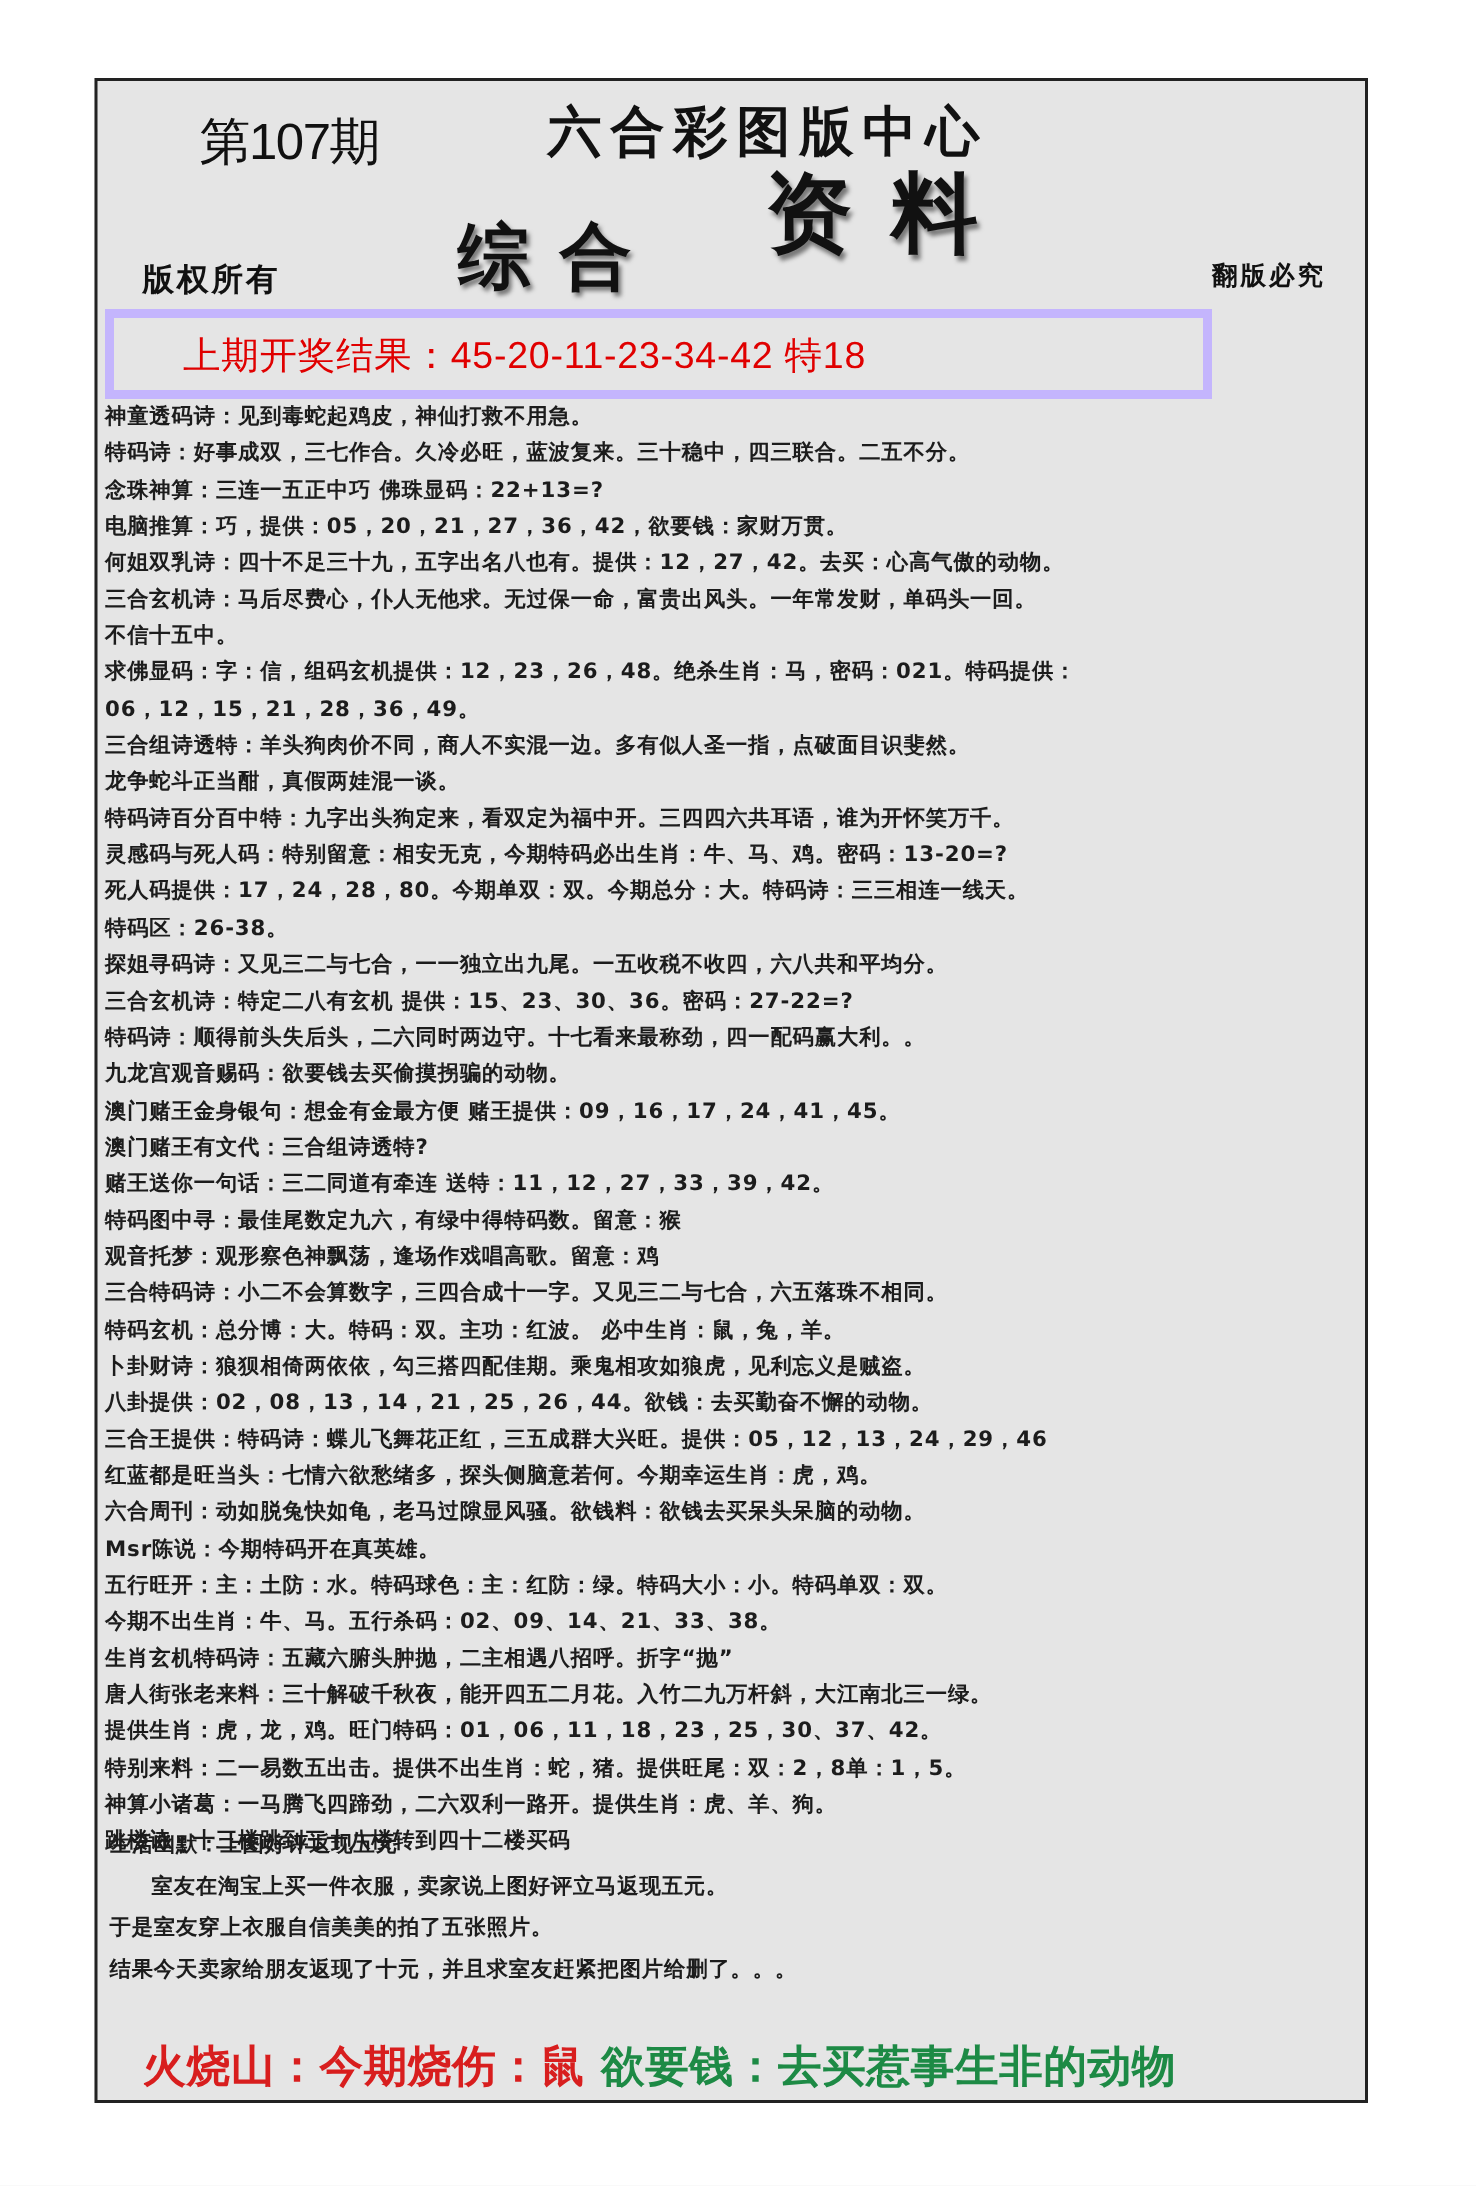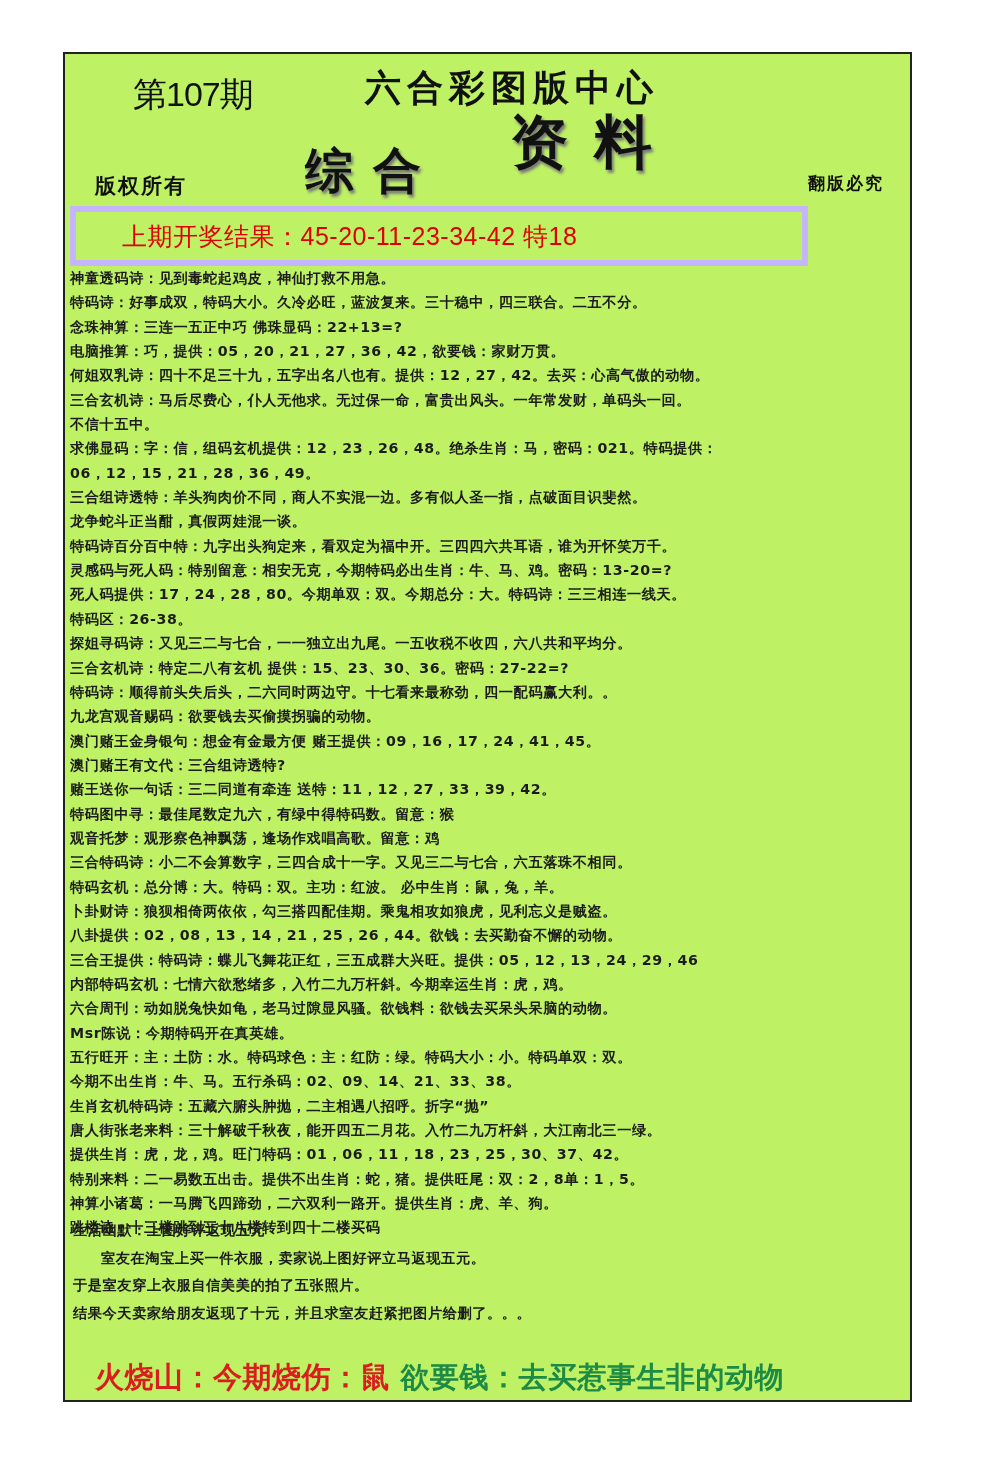--- a/index.html
+++ b/index.html
@@ -1,19 +1,19 @@
 <!DOCTYPE html>
 <html><head>
 <meta charset="utf-8">
 <style>
   html, body { margin: 0; padding: 0; background: #ffffff; }
   body { width: 984px; height: 1457px; position: relative; overflow: hidden;
          font-family: "DejaVu Sans", sans-serif; color: #1a1a1a; }
   .frame { position: absolute; left: 63px; top: 52px; width: 849px; height: 1350px;
-           border: 2px solid #222; box-sizing: border-box; background: #bef264; }
+           border: 2px solid #222; box-sizing: border-box; background: #e5e5e5; }
   .issue { position: absolute; left: 68px; top: 18px; font-family: "Liberation Sans", sans-serif;
            font-size: 34px; color: #111; letter-spacing: -1px; }
   .center-title { position: absolute; left: 300px; top: 10px; font-family: "DejaVu Serif", serif;
            font-size: 36px; font-weight: bold; letter-spacing: 6px; color: #111; }
   .big-title-a { position: absolute; left: 240px; top: 85px; font-family: "DejaVu Serif", serif;
            font-size: 48px; font-weight: bold; color: #111; letter-spacing: 20px;
            text-shadow: 2px 3px 3px #777; }
   .big-title-b { position: absolute; left: 445px; top: 50px; font-family: "DejaVu Serif", serif;
            font-size: 58px; font-weight: bold; color: #111; letter-spacing: 26px;
            text-shadow: 2px 3px 3px #777; }
@@ -46,21 +46,21 @@
   <div class="big-title-b">资料</div>
   <div class="copy-left">版权所有</div>
   <div class="copy-right">翻版必究</div>
 
   <div class="result-box">
     <div class="result-text"><span>上期开奖结果：</span><span>45-20-11-23-34-42</span> <span>特18</span></div>
   </div>
 
   <div class="lines" id="lines">
       <div class="line">神童透码诗：见到毒蛇起鸡皮，神仙打救不用急。</div>
-      <div class="line">特码诗：好事成双，特码大小。久冷必旺，蓝波复来。三十稳中，四三联合。二五不分。</div>
+      <div class="line">特码诗：好事成双，三七作合。久冷必旺，蓝波复来。三十稳中，四三联合。二五不分。</div>
       <div class="line">念珠神算：三连一五正中巧 佛珠显码：22+13=?</div>
       <div class="line">电脑推算：巧，提供：05，20，21，27，36，42，欲要钱：家财万贯。</div>
       <div class="line">何姐双乳诗：四十不足三十九，五字出名八也有。提供：12，27，42。去买：心高气傲的动物。</div>
       <div class="line">三合玄机诗：马后尽费心，仆人无他求。无过保一命，富贵出风头。一年常发财，单码头一回。</div>
       <div class="line">不信十五中。</div>
       <div class="line">求佛显码：字：信，组码玄机提供：12，23，26，48。绝杀生肖：马，密码：021。特码提供：</div>
       <div class="line">06，12，15，21，28，36，49。</div>
       <div class="line">三合组诗透特：羊头狗肉价不同，商人不实混一边。多有似人圣一指，点破面目识斐然。</div>
       <div class="line">龙争蛇斗正当酣，真假两娃混一谈。</div>
       <div class="line">特码诗百分百中特：九字出头狗定来，看双定为福中开。三四四六共耳语，谁为开怀笑万千。</div>
@@ -74,21 +74,21 @@
       <div class="line">澳门赌王金身银句：想金有金最方便 赌王提供：09，16，17，24，41，45。</div>
       <div class="line">澳门赌王有文代：三合组诗透特?</div>
       <div class="line">赌王送你一句话：三二同道有牵连 送特：11，12，27，33，39，42。</div>
       <div class="line">特码图中寻：最佳尾数定九六，有绿中得特码数。留意：猴</div>
       <div class="line">观音托梦：观形察色神飘荡，逢场作戏唱高歌。留意：鸡</div>
       <div class="line">三合特码诗：小二不会算数字，三四合成十一字。又见三二与七合，六五落珠不相同。</div>
       <div class="line">特码玄机：总分博：大。特码：双。主功：红波。 必中生肖：鼠，兔，羊。</div>
       <div class="line">卜卦财诗：狼狈相倚两依依，勾三搭四配佳期。乘鬼相攻如狼虎，见利忘义是贼盗。</div>
       <div class="line">八卦提供：02，08，13，14，21，25，26，44。欲钱：去买勤奋不懈的动物。</div>
       <div class="line">三合王提供：特码诗：蝶儿飞舞花正红，三五成群大兴旺。提供：05，12，13，24，29，46</div>
-      <div class="line">内部特码玄机：七情六欲愁绪多，入竹二九万杆斜。今期幸运生肖：虎，鸡。</div>
+      <div class="line">红蓝都是旺当头：七情六欲愁绪多，探头侧脑意若何。今期幸运生肖：虎，鸡。</div>
       <div class="line">六合周刊：动如脱兔快如龟，老马过隙显风骚。欲钱料：欲钱去买呆头呆脑的动物。</div>
       <div class="line">Msr陈说：今期特码开在真英雄。</div>
       <div class="line">五行旺开：主：土防：水。特码球色：主：红防：绿。特码大小：小。特码单双：双。</div>
       <div class="line">今期不出生肖：牛、马。五行杀码：02、09、14、21、33、38。</div>
       <div class="line">生肖玄机特码诗：五藏六腑头肿抛，二主相遇八招呼。折字“抛”</div>
       <div class="line">唐人街张老来料：三十解破千秋夜，能开四五二月花。入竹二九万杆斜，大江南北三一绿。</div>
       <div class="line">提供生肖：虎，龙，鸡。旺门特码：01，06，11，18，23，25，30、37、42。</div>
       <div class="line">特别来料：二一易数五出击。提供不出生肖：蛇，猪。提供旺尾：双：2，8单：1，5。</div>
       <div class="line">神算小诸葛：一马腾飞四蹄劲，二六双利一路开。提供生肖：虎、羊、狗。</div>
       <div class="line">跳楼诗：十三楼跳到三十八楼转到四十二楼买码</div>

